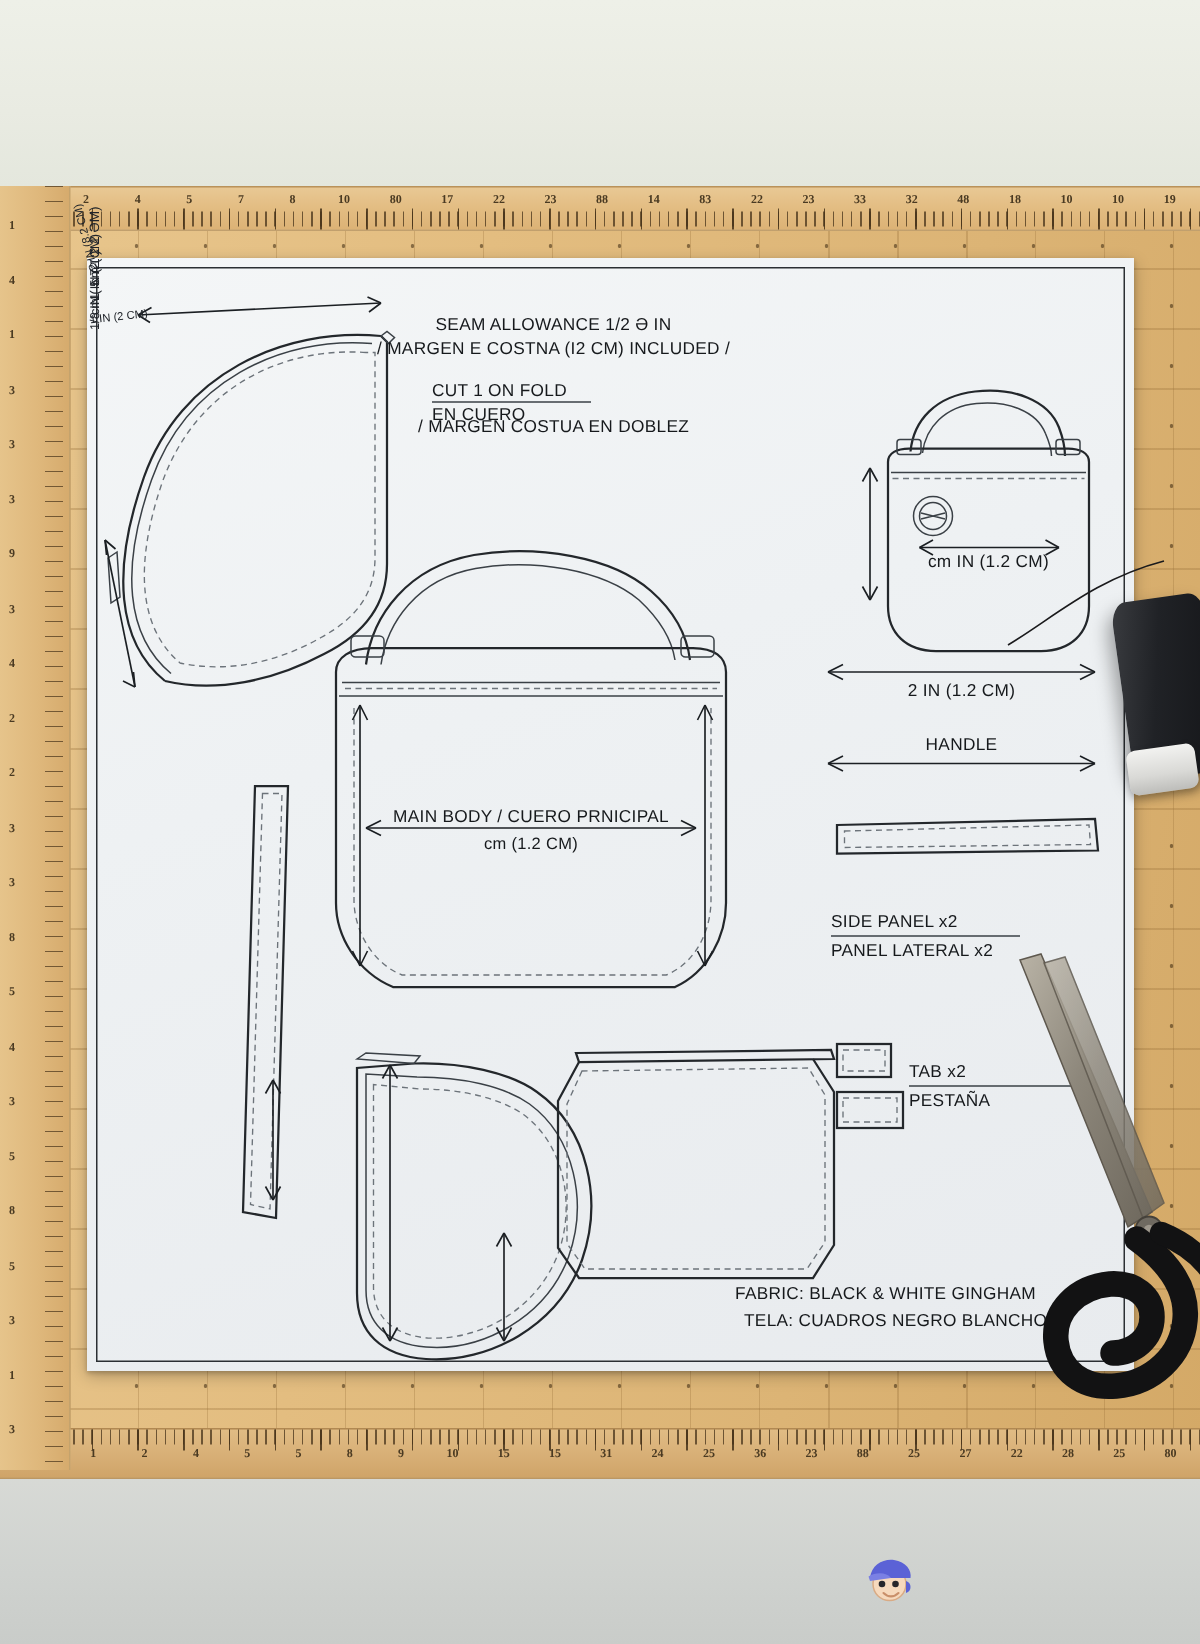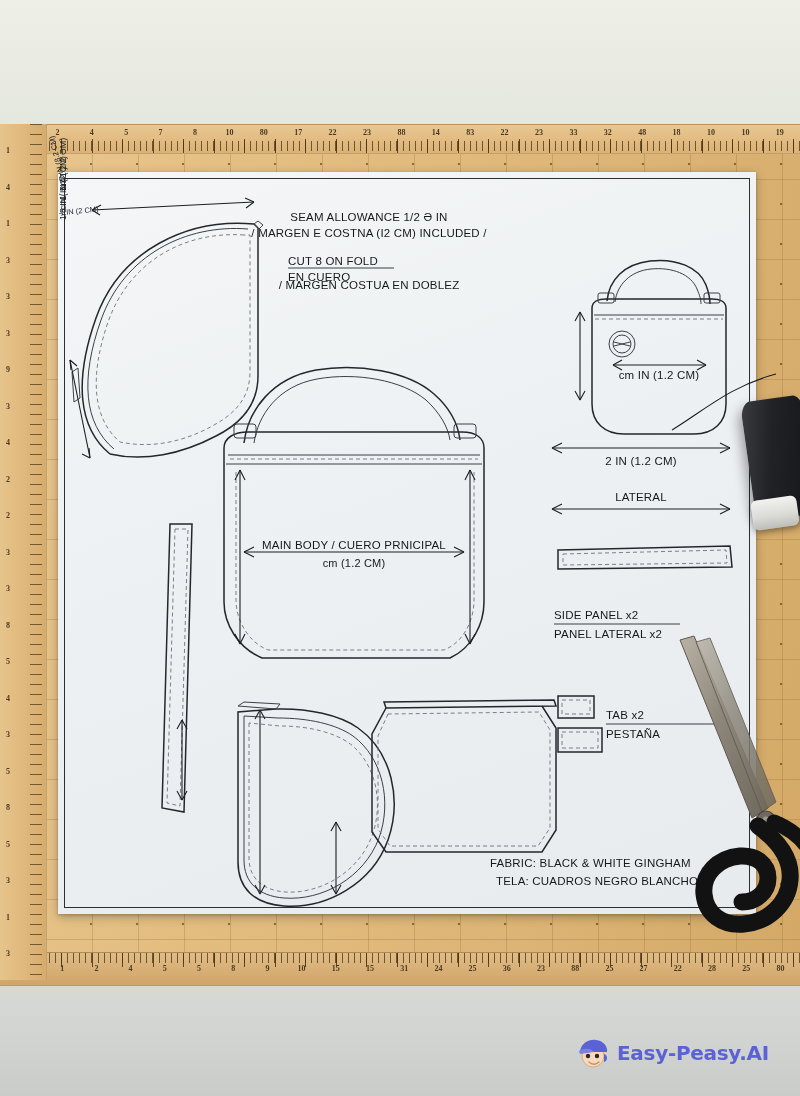--- a/index.html
+++ b/index.html
@@ -320,34 +320,34 @@
 
       <line x1="230" y1="96" x2="336" y2="96" class="ln-thin"></line>
       <line x1="496" y1="452" x2="622" y2="452" class="ln-thin"></line>
       <line x1="548" y1="552" x2="674" y2="552" class="ln-thin"></line>
     </svg>
 
     <div class="lbl center" style="left:311px;top:38px;transform:translateX(-50%);">SEAM ALLOWANCE 1/2 Ə IN</div>
     <div class="lbl center" style="left:311px;top:54px;transform:translateX(-50%);">/ MARGEN E COSTNA (I2 CM) INCLUDED /</div>
     <div class="lbl center" style="left:311px;top:70px;transform:translateX(-50%);margin-top:36px;">/ MARGEN COSTUA EN DOBLEZ</div>
 
-    <div class="lbl" style="left:230px;top:82px;">CUT 8 ON FOLD</div>
+    <div class="lbl" style="left:230px;top:82px;">CUT 1 ON FOLD</div>
     <div class="lbl" style="left:230px;top:98px;">EN CUERO</div>
 
     <div class="tiny" style="left:84px;top:21px;transform:rotate(-6deg);">1 IN (2 CM)</div>
     <div class="tiny" style="left:16px;top:210px;transform:rotate(-104deg);transform-origin:0 0;">2 IN (8.2 CM)</div>
 
     <div class="lbl" style="left:601px;top:196px;transform:translateX(-50%);">cm IN (1.2 CM)</div>
     <div class="tiny" style="left:512px;top:228px;transform:rotate(-90deg);transform-origin:0 0;font-size:9px;">cm ( 2 2 ƏM)</div>
     <div class="lbl" style="left:583px;top:282px;transform:translateX(-50%);">2 IN (1.2 CM)</div>
 
     <div class="lbl" style="left:296px;top:366px;transform:translateX(-50%);">MAIN BODY / CUERO PRNICIPAL</div>
     <div class="lbl" style="left:296px;top:384px;transform:translateX(-50%);font-size:11px;">cm (1.2 CM)</div>
 
-    <div class="lbl" style="left:583px;top:318px;transform:translateX(-50%);">LATERAL</div>
+    <div class="lbl" style="left:583px;top:318px;transform:translateX(-50%);">HANDLE</div>
 
     <div class="lbl" style="left:496px;top:436px;">SIDE PANEL x2</div>
     <div class="lbl" style="left:496px;top:455px;">PANEL LATERAL x2</div>
 
     <div class="lbl" style="left:548px;top:536px;">TAB x2</div>
     <div class="lbl" style="left:548px;top:555px;">PESTAÑA</div>
 
     <div class="tiny" style="left:118px;top:625px;transform:rotate(-90deg);transform-origin:0 0;font-size:8.5px;">1 IN (2 CM)</div>
     <div class="tiny" style="left:196px;top:700px;transform:rotate(-90deg);transform-origin:0 0;font-size:8.5px;">cm ( 5 7 1 )</div>
     <div class="tiny" style="left:272px;top:718px;transform:rotate(-90deg);transform-origin:0 0;font-size:8.5px;">1/8 IN</div>
@@ -381,16 +381,15 @@
   <div class="wm">
     <svg class="wm-face" viewBox="0 0 34 34">
       <circle cx="17" cy="20" r="11" fill="#f6d9bd" stroke="#d9ab85" stroke-width="1"></circle>
       <path d="M4 16 C 5 7, 13 3, 20 4 C 28 5, 32 11, 31 16 L 17 16 C 14 13, 8 14, 4 16 Z" fill="#5b62d6"></path>
       <path d="M3 15 C 8 12, 15 12, 18 16 L 4 18 Z" fill="#7a80e4"></path>
       <circle cx="12" cy="20" r="2.2" fill="#26262b"></circle>
       <circle cx="21" cy="20" r="2.2" fill="#26262b"></circle>
       <path d="M13 26 C 16 29, 20 29, 23 26" fill="none" stroke="#c98f6a" stroke-width="1.4" stroke-linecap="round"></path>
       <path d="M28 18 C 32 19, 32 25, 28 26" fill="#5b62d6"></path>
     </svg>
-    <span class="wm-text">Easy-Peasy.AI</span>
   </div>
 
 </div>
 
 </body></html>

